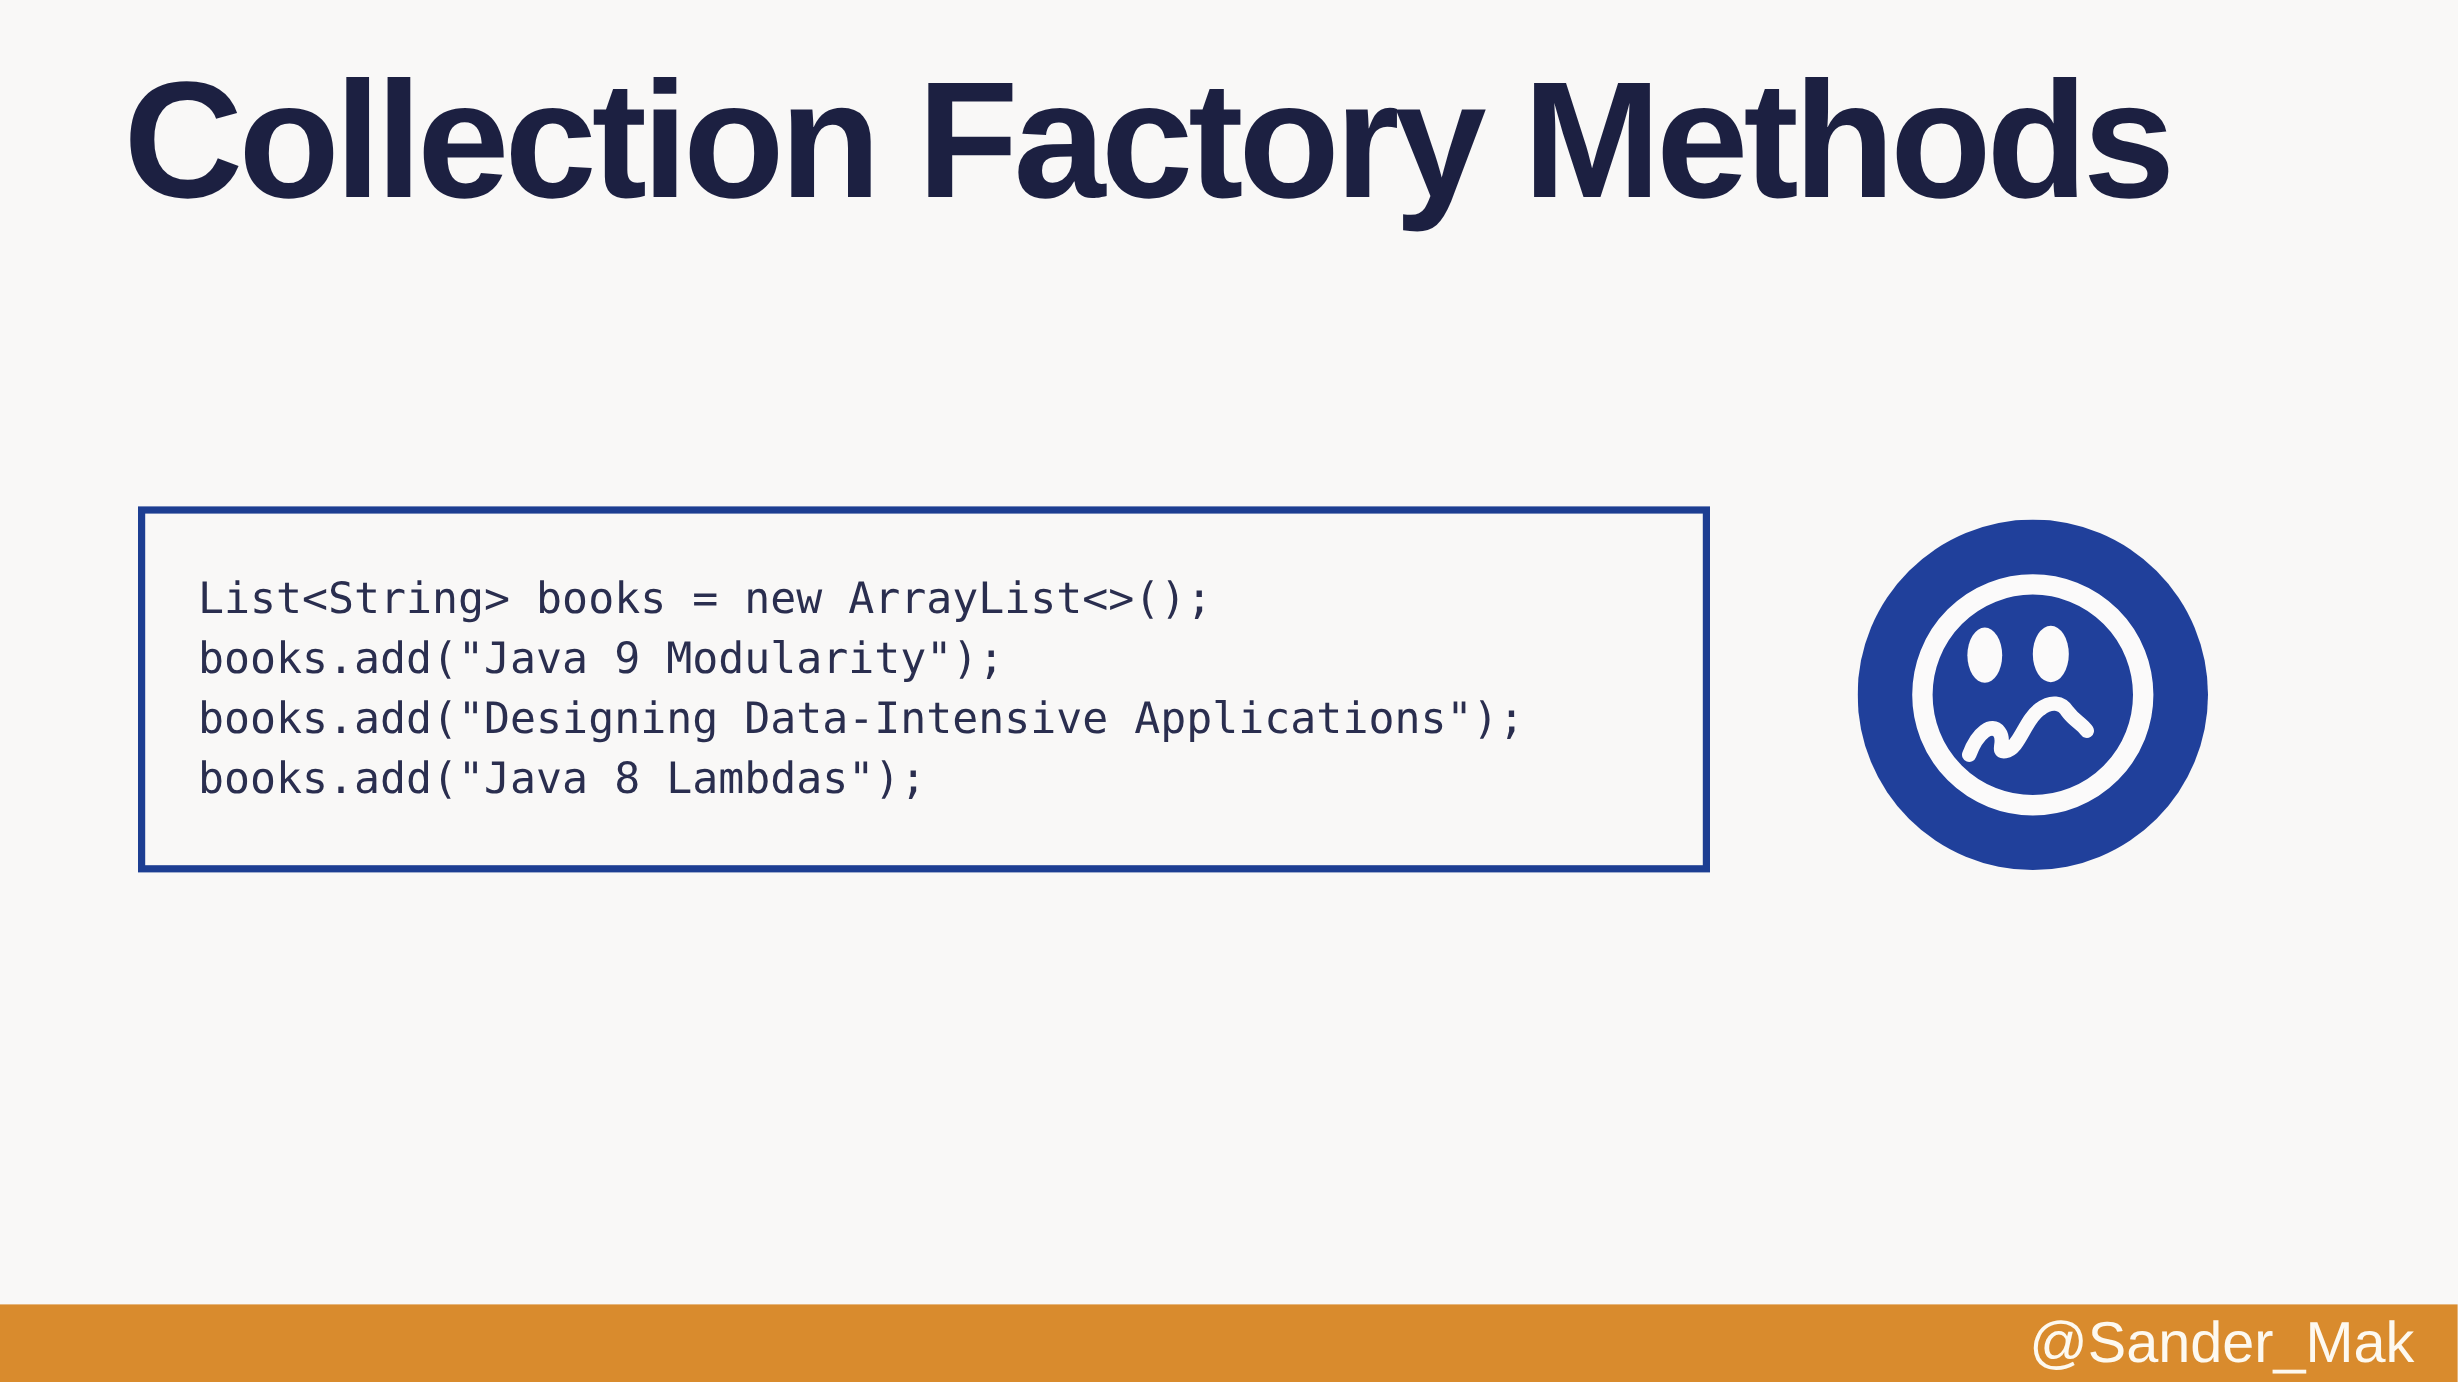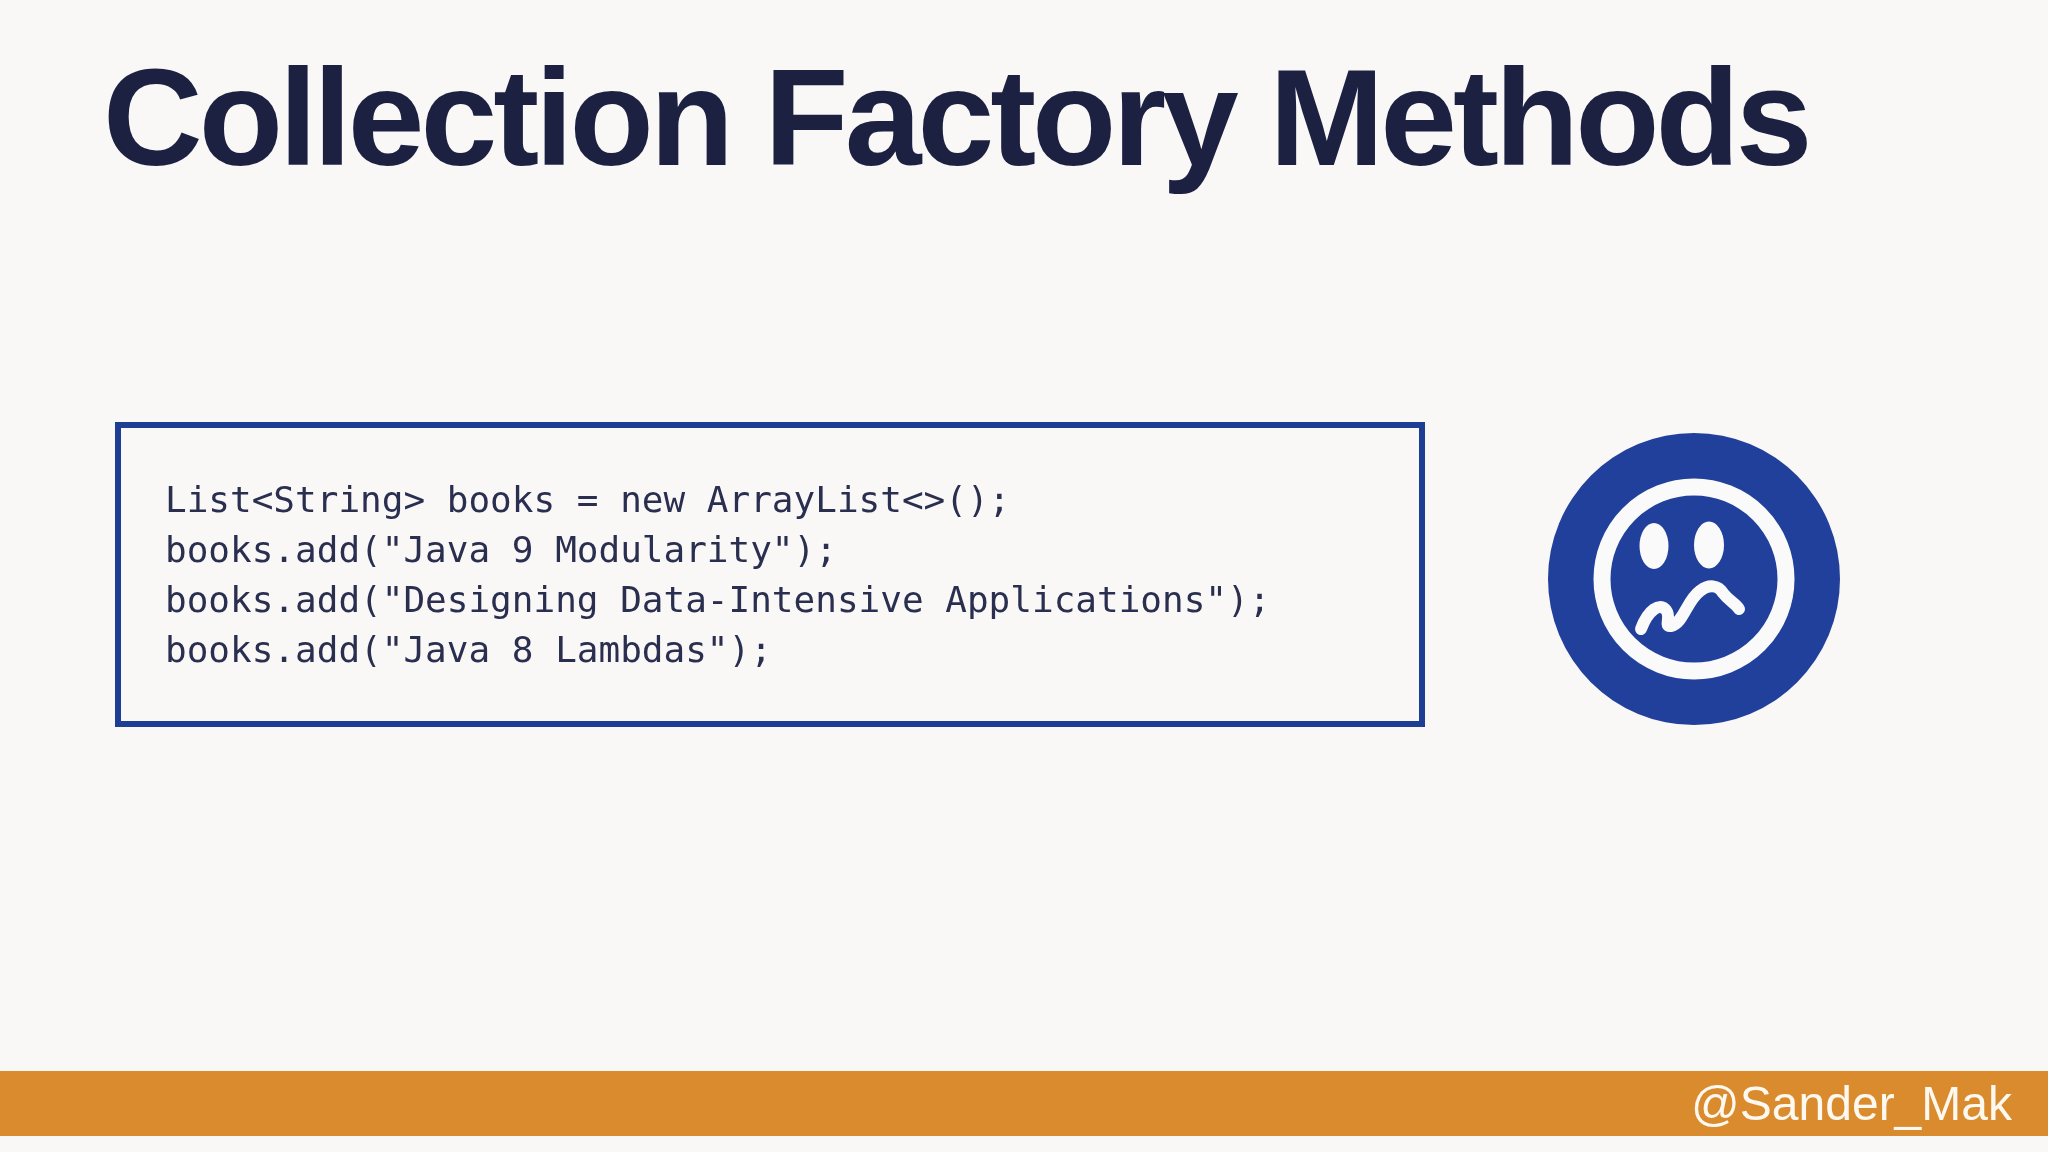--- a/index.html
+++ b/index.html
@@ -49,21 +49,21 @@
   .smiley-icon {
     position: absolute;
     left: 1548px;
     top: 433px;
     width: 292px;
     height: 292px;
   }
   .footer-bar {
     position: absolute;
     left: 0;
-    bottom: 16px;
+    bottom: 0;
     width: 2048px;
     height: 65px;
     background: #d98b2d;
     display: flex;
     justify-content: flex-end;
     align-items: center;
   }
   .footer-handle {
     font-family: "Liberation Sans", sans-serif;
     font-size: 48px;

